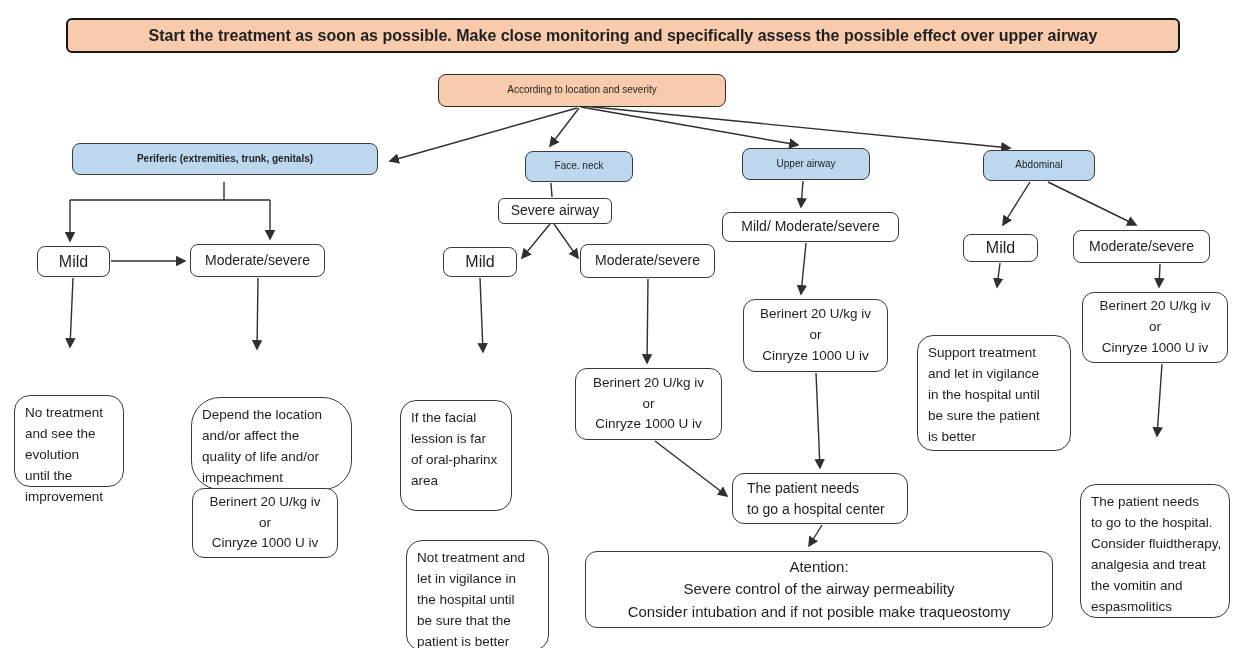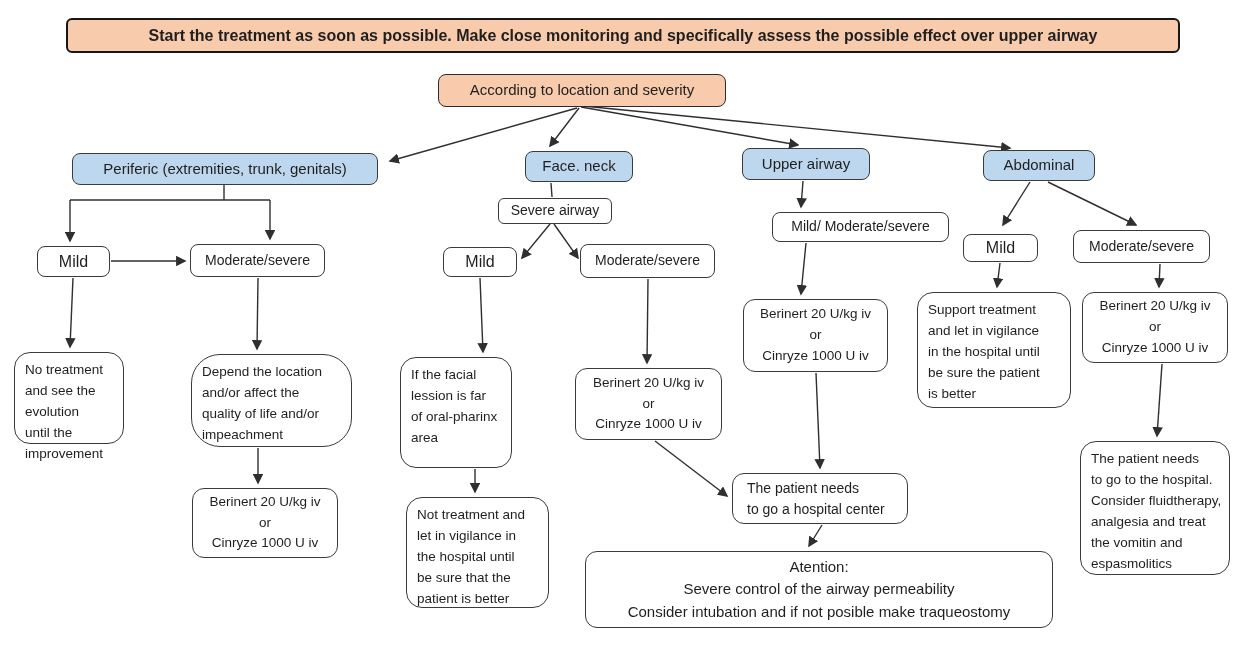--- a/index.html
+++ b/index.html
@@ -5,39 +5,39 @@
   html,body { margin:0; padding:0; background:#ffffff; }
   #canvas {
     position:relative; width:1251px; height:648px; background:#ffffff;
     font-family:"Liberation Sans", sans-serif; color:#1f1f1f; overflow:hidden;
   }
   #arrows { position:absolute; left:0; top:0; width:1251px; height:648px; z-index:1; }
   .node {
     position:absolute; box-sizing:border-box; z-index:2;
     background:#ffffff; border:1.4px solid #3b3b3b; border-radius:8px;
     display:flex; align-items:center; justify-content:center;
-    text-align:center; white-space:pre-line; font-size:15px; line-height:1.25;
+    text-align:center; white-space:pre-line; font-size:10px; line-height:1.25;
     color:#1f1f1f;
   }
   .orange { background:#F8CBAD; }
   .blue   { background:#BDD7EE; }
   .para {
     display:block; text-align:left; padding:7px 6px 4px 10px;
-    font-size:13.5px; line-height:1.55; border-radius:16px;
+    font-size:13.5px; line-height:1.55; border-radius:16px;margin-top:43px;
   }
   .treat { border-radius:12px; font-size:13.5px; line-height:1.55; }
 
   #banner        { left:66px;  top:18px;  width:1114px; height:35px; border:2px solid #161616; border-radius:6px; font-weight:bold; font-size:16px; }
   #according     { left:438px; top:74px;  width:288px;  height:33px; border:1.6px solid #2c2c2c; }
-  #periferic     { left:72px;  top:153px; width:306px;  height:32px; }
+  #periferic     { left:72px;  top:143px; width:306px;  height:32px;font-weight:bold; }
   #face-neck     { left:497px; top:151px; width:108px;  height:31px;margin-left:28px; }
   #upper-airway  { left:742px; top:148px; width:128px;  height:32px; }
   #abdominal     { left:983px; top:150px; width:112px;  height:31px; }
   #explore       { left:498px; top:198px; width:114px;  height:26px; border-radius:6px; font-size:14px; }
-  #upper-sev     { left:772px; top:212px; width:177px;  height:30px; font-size:14px; }
+  #upper-sev     { left:722px; top:212px; width:177px;  height:30px; font-size:14px; }
   #p-mild        { left:37px;  top:246px; width:73px;   height:31px; font-size:16px; }
   #p-modsev      { left:190px; top:244px; width:135px;  height:33px; font-size:14px; }
   #f-mild        { left:443px; top:247px; width:74px;   height:30px; font-size:16px; }
   #f-modsev      { left:580px; top:244px; width:135px;  height:34px; font-size:14px; }
   #a-mild        { left:963px; top:234px; width:75px;   height:28px; font-size:16px; }
   #a-modsev      { left:1073px;top:230px; width:137px;  height:33px; font-size:14px; }
   #no-treat      { left:14px;  top:352px; width:110px;  height:92px; }
   #depend        { left:191px; top:354px; width:161px;  height:93px;border-radius:29px; }
   #facial        { left:400px; top:357px; width:112px;  height:111px; }
   #berinert-face { left:575px; top:368px; width:147px;  height:72px; }

